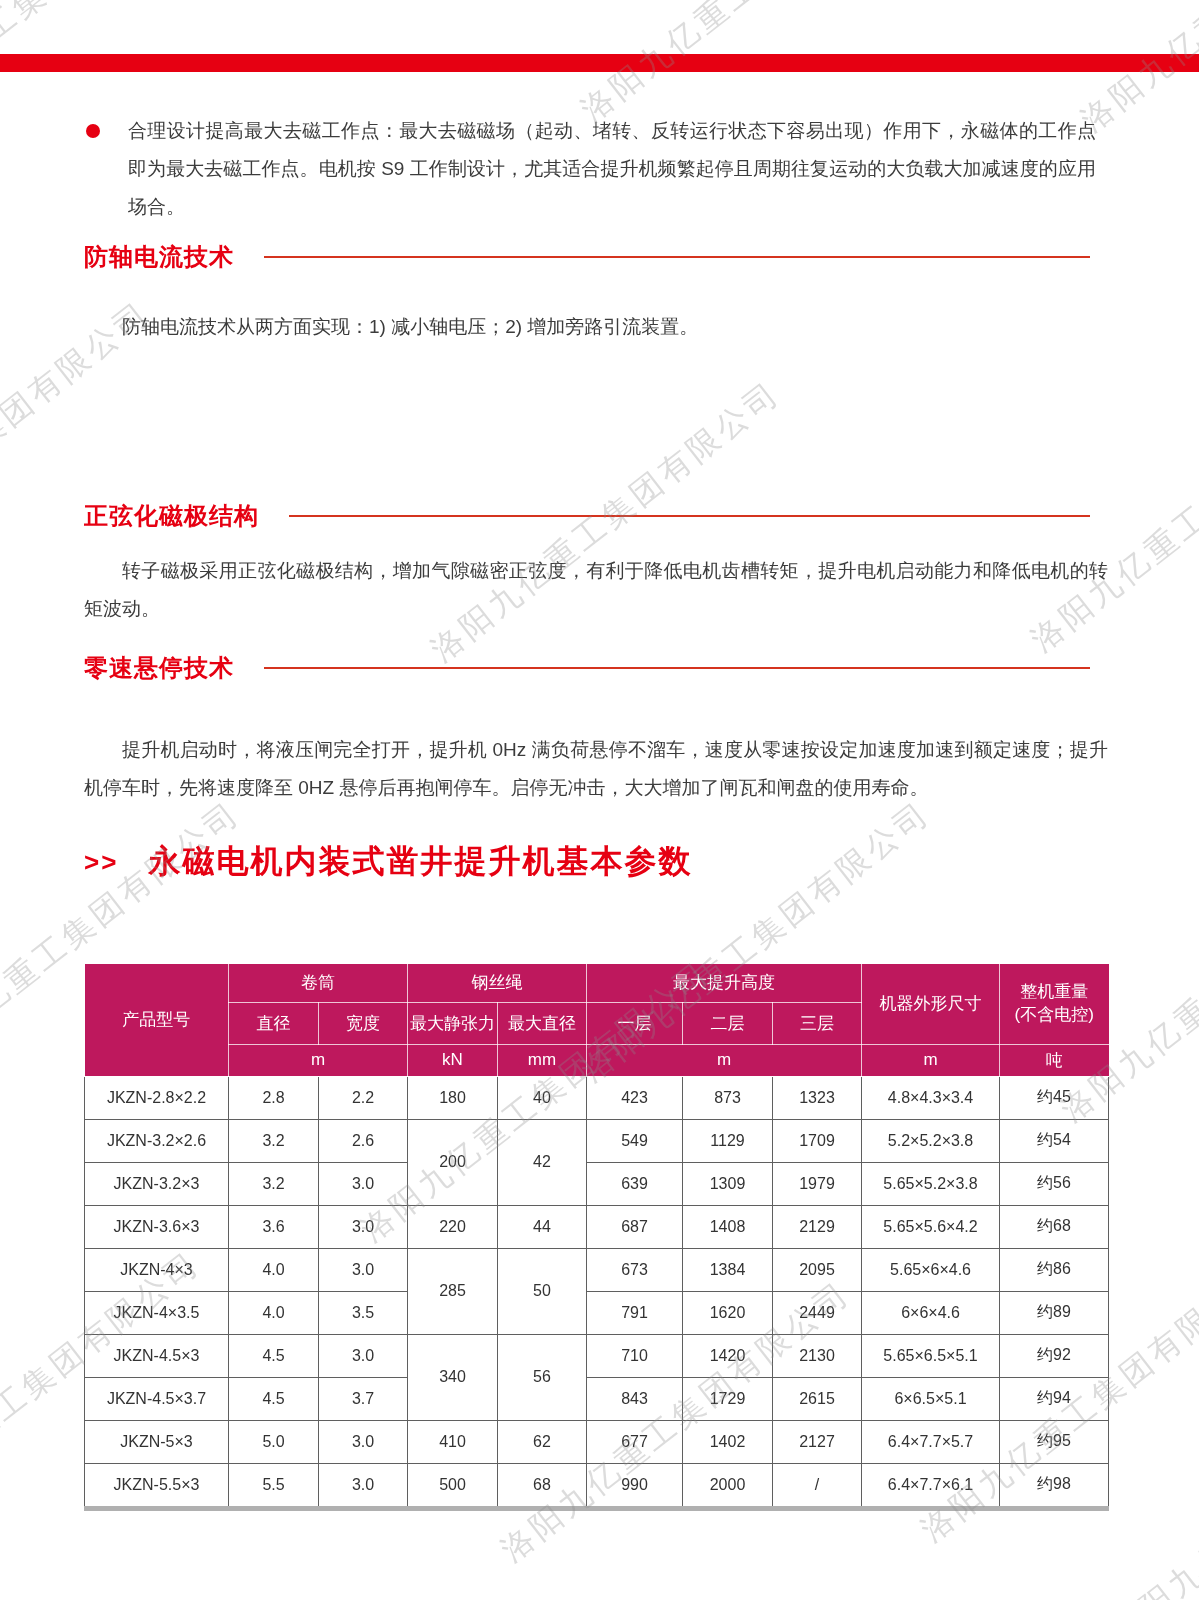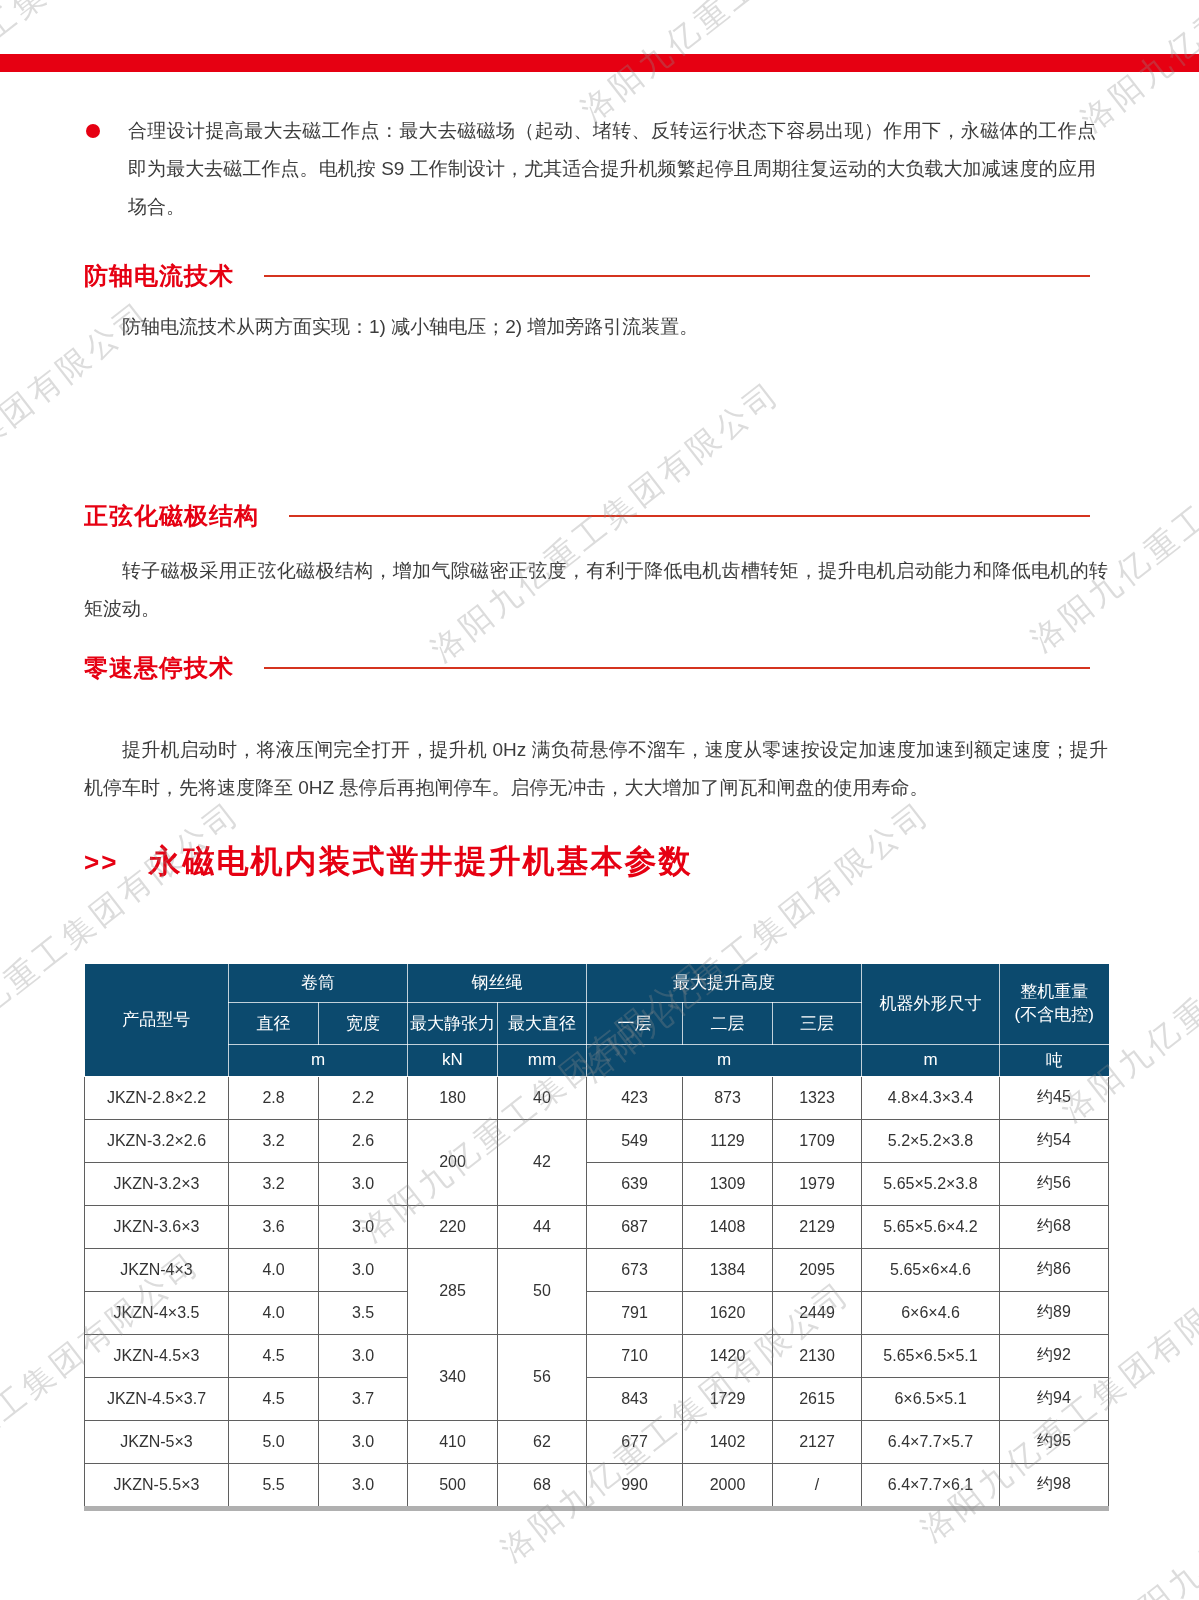--- a/index.html
+++ b/index.html
@@ -28,21 +28,21 @@
   
   .tbl-title{position:absolute;left:84px;top:840px;display:flex;align-items:center;color:#e60012;font-weight:bold;z-index:2;}
   .marker{font-size:26px;letter-spacing:2px;}
   .tbl-title-text{font-size:32px;margin-left:30px;letter-spacing:2px;font-family:Liberation Serif, serif;}
   
   table.params{
     position:absolute;left:84px;top:964px;width:1024px;z-index:2;
     border-collapse:collapse;table-layout:fixed;border-bottom:5px solid #b0b0b0;background:#fff;
   }
   table.params thead th{
-    background:#0c4a6e;color:#ffffff;font-weight:normal;font-size:17px;
+    background:#be185d;color:#ffffff;font-weight:normal;font-size:17px;
     border:1px solid rgba(255,255,255,0.75);padding:0;text-align:center;vertical-align:middle;
   }
   table.params thead tr:first-child th{border-top:none;}
   th.no-l{border-left:none !important;}
   th.no-r{border-right:none !important;}
   tr.h1{height:38px;} tr.h2{height:42px;} tr.h3{height:32px;}
   table.params tbody td{
     height:42px;border:1px solid #5f5f5f;font-size:16px;color:#333;
     text-align:center;vertical-align:middle;background:#ffffff;padding:0;
   }
@@ -70,21 +70,21 @@
   <div class="wm" style="left:-190px;top:1370px">洛阳九亿重工集团有限公司</div>
   <div class="wm" style="left:460px;top:1400px">洛阳九亿重工集团有限公司</div>
   <div class="wm" style="left:880px;top:1380px">洛阳九亿重工集团有限公司</div>
   <div class="wm" style="left:1070px;top:1480px">洛阳九亿重工集团有限公司</div>
 
   <div class="bullet-row">
     <div class="dot"></div>
     <div class="bullet-text">合理设计提高最大去磁工作点：最大去磁磁场（起动、堵转、反转运行状态下容易出现）作用下，永磁体的工作点即为最大去磁工作点。电机按 S9 工作制设计，尤其适合提升机频繁起停且周期往复运动的大负载大加减速度的应用场合。</div>
   </div>
 
-  <div class="sec-head" style="top:260px">
+  <div class="sec-head" style="top:241px">
     <span class="sec-title">防轴电流技术</span>
     <span class="sec-rule"></span>
   </div>
   <div class="paras" style="top:308px">
     <p>防轴电流技术从两方面实现：1) 减小轴电压；2) 增加旁路引流装置。</p>
   </div>
 
   <div class="sec-head" style="top:500px">
     <span class="sec-title">正弦化磁极结构</span>
     <span class="sec-rule"></span>

